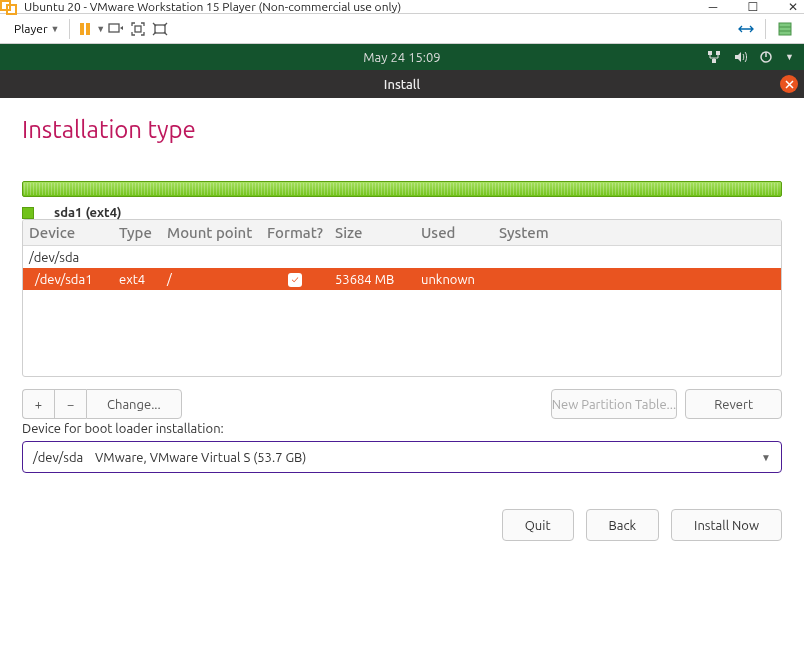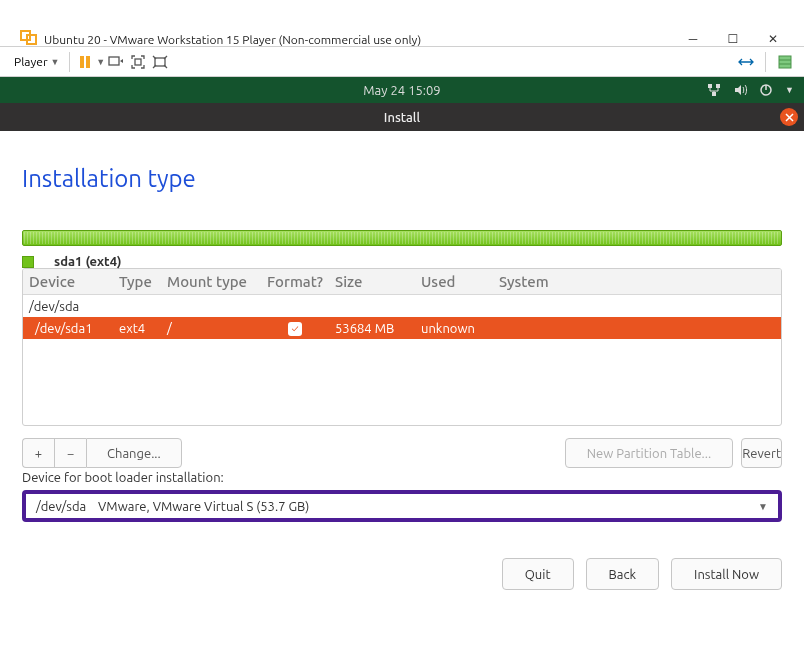--- a/index.html
+++ b/index.html
@@ -1,19 +1,19 @@
 <!DOCTYPE html>
 <html><head>
 <meta charset="utf-8">
 <style>
 * { box-sizing: border-box; margin: 0; padding: 0; font-family: Ubuntu, "Segoe UI", Arial, sans-serif; }
 body { width: 804px; height: 667px; background: #fff; overflow: hidden; }
 
 
-.vm-titlebar { height: 47px; display: flex; align-items: flex-end; padding: 0 20px; background: #fff; border-bottom: 1px solid #d0d0d0; }
+.vm-titlebar { height: 14px; display: flex; align-items: center; padding: 0 0; background: #fff; border-bottom: 1px solid #d0d0d0; }
 .vm-logo { width: 18px; height: 18px; display: flex; align-items: center; justify-content: center; margin-right: 6px; }
 .vm-title { font-size: 12px; color: #222; flex: 1; }
 .vm-winbtns { display: flex; gap: 18px; font-size: 12px; color: #333; }
 .vm-winbtn { width: 22px; text-align: center; cursor: pointer; }
 
 
 .vm-toolbar { height: 30px; display: flex; align-items: center; padding: 0 8px; background: #fff; border-bottom: 1px solid #d0d0d0; }
 .player-btn { font-size: 12px; padding: 4px 6px; cursor: pointer; display: flex; align-items: center; gap: 3px; }
 .tb-sep { width: 1px; height: 20px; background: #d0d0d0; margin: 0 4px; }
 .tb-icon { width: 22px; height: 22px; display: flex; align-items: center; justify-content: center; cursor: pointer; }
@@ -24,21 +24,21 @@
 .ubuntu-topbar { height: 26px; background: #14532d; color: #ddd; display: flex; align-items: center; justify-content: center; position: relative; font-size: 13px; }
 .ubuntu-topbar .right-icons { position: absolute; right: 10px; display: flex; gap: 12px; align-items: center; }
 .topicon { color: #ddd; }
 
 
 .install-header { height: 28px; background: #323030; display: flex; align-items: center; justify-content: center; position: relative; color: #eee; font-size: 13px; font-weight: 500; }
 .close-orange { position: absolute; right: 6px; width: 18px; height: 18px; background: #e95420; border-radius: 50%; display: flex; align-items: center; justify-content: center; color: #fff; font-size: 11px; cursor: pointer; }
 
 
 .content { padding: 18px 22px; color: #333; }
-h1 { font-size: 24px; font-weight: 400; color: #1d4ed8; margin-bottom: 38px; margin-top: 16px; }
+h1 { font-size: 24px; font-weight: 400; color: #be185d; margin-bottom: 38px; }
 
 .part-bar { height: 16px; background: linear-gradient(#a6e060, #71c21a); border: 1px solid #5aa00f; border-radius: 2px; margin-bottom: 8px; position: relative; }
 .part-bar::before { content: ""; position: absolute; inset: 1px; background: repeating-linear-gradient(90deg, rgba(255,255,255,0.25) 0 1px, transparent 1px 3px); border-radius: 1px; }
 
 .part-label { display: flex; align-items: flex-end; gap: 20px; font-size: 13px; }
 .swatch { width: 12px; height: 12px; background: #71c21a; border: 1px solid #5aa00f; }
 .part-sub { font-size: 11px; color: #888; margin-left: 18px; margin-bottom: 10px; }
 
 
 .ptable { border: 1px solid #cfcfcf; border-radius: 3px; height: 158px; overflow: hidden; }
@@ -53,25 +53,25 @@
 
 .btn-row { display: flex; gap: 0; margin-top: 12px; align-items: center; }
 .smallbtn { height: 30px; border: 1px solid #c6c6c6; background: #fafafa; border-radius: 4px; font-size: 13px; color: #555; cursor: pointer; display: flex; align-items: center; justify-content: center; }
 .sq { width: 32px; }
 .btn-group { display: flex; gap: 0; }
 .btn-group .smallbtn { border-radius: 0; border-right-width: 0; }
 .btn-group .smallbtn:first-child { border-top-left-radius: 4px; border-bottom-left-radius: 4px; }
 .btn-group .smallbtn:last-child { border-top-right-radius: 4px; border-bottom-right-radius: 4px; border-right-width: 1px; }
 .change { padding: 0 20px; }
 .spacer { flex: 1; }
-.npt { padding: 0 21px; color: #aaa; }
-.revert { padding: 0 0; margin-left: 8px; }
+.npt { padding: 0 0; color: #aaa; }
+.revert { padding: 0 28px; margin-left: 8px; }
 
 .boot-label { font-size: 13px; margin-top: 2px; margin-bottom: 6px; }
-.select { height: 32px; border: 4px solid #4c1d95; border-radius: 4px; display: flex; align-items: center; padding: 4px 10px; font-size: 13px; justify-content: space-between; cursor: pointer; }
+.select { height: 32px; border: 1px solid #4c1d95; border-radius: 4px; display: flex; align-items: center; padding: 4px 10px; font-size: 13px; justify-content: space-between; cursor: pointer; }
 .select .arrow { color: #666; font-size: 10px; }
 
 
 .bottom-nav { display: flex; justify-content: flex-end; gap: 12px; margin-top: 36px; }
 .navbtn { height: 32px; border: 1px solid #c6c6c6; border-radius: 4px; padding: 0 22px; font-size: 13px; background: #fafafa; cursor: pointer; display: flex; align-items: center; }
 </style>
 </head>
 <body>
 
 <div class="vm-titlebar">
@@ -179,21 +179,21 @@
   <div class="part-bar"></div>
   <div class="part-label">
     <span class="swatch"></span>
     <b>sda1 (ext4)</b>
   </div>
 
   <div class="ptable">
     <div class="ptable-head">
       <div class="c-dev">Device</div>
       <div class="c-type">Type</div>
-      <div class="c-mount">Mount type</div>
+      <div class="c-mount">Mount point</div>
       <div class="c-fmt">Format?</div>
       <div class="c-size">Size</div>
       <div class="c-used">Used</div>
       <div class="c-sys">System</div>
     </div>
     <div class="prow parent">
       <div class="c-dev">/dev/sda</div>
     </div>
     <div class="prow selected">
       <div class="c-dev" style="white-space:pre">  /dev/sda1</div>

